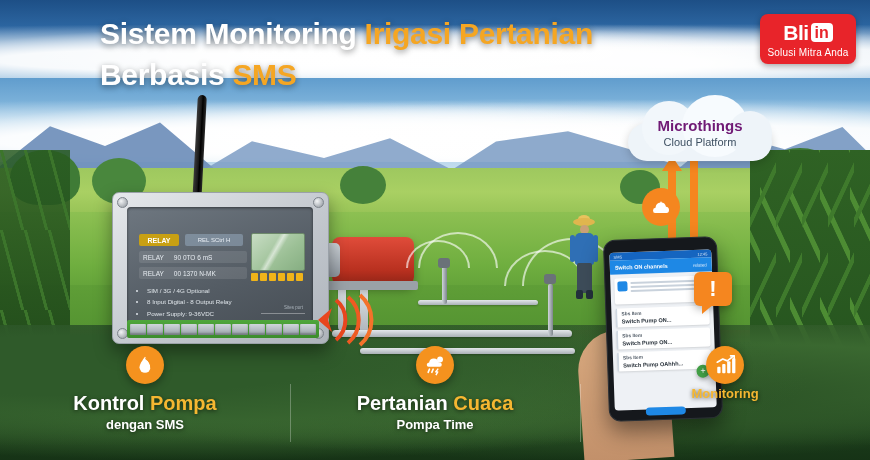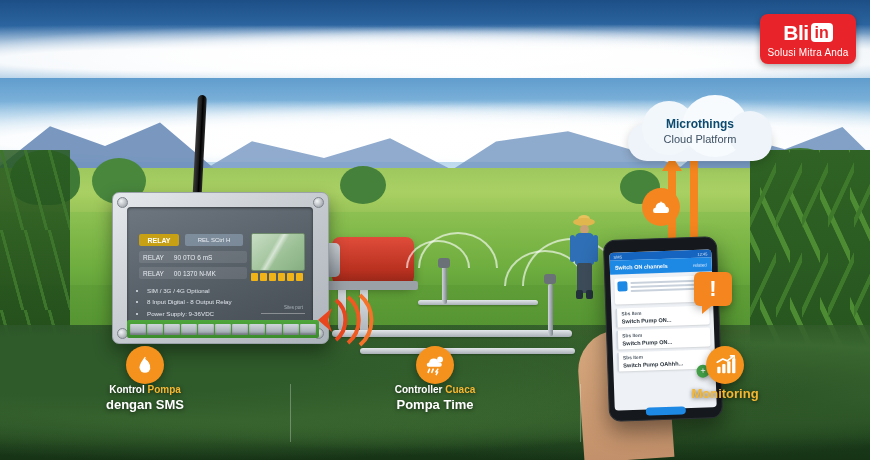--- a/index.html
+++ b/index.html
@@ -64,21 +64,21 @@
   .logo-tag{color:#fff;font-size:10px;margin-top:2px;letter-spacing:.2px;}
 
   
   .cloudplat{position:absolute;left:620px;top:95px;width:160px;height:72px;z-index:45;}
   .cp-body{position:absolute;left:8px;top:28px;width:144px;height:38px;background:#eef4f9;border-radius:20px;
     box-shadow:0 3px 10px rgba(0,0,0,.18);}
   .cp-b1{position:absolute;left:22px;top:6px;width:54px;height:54px;background:#f2f7fb;border-radius:50%;}
   .cp-b2{position:absolute;left:62px;top:0px;width:66px;height:62px;background:#f7fbfe;border-radius:50%;}
   .cp-b3{position:absolute;left:108px;top:16px;width:44px;height:44px;background:#eef4f9;border-radius:50%;}
   .cp-text{position:absolute;left:0;top:22px;width:160px;text-align:center;z-index:3;}
-  .cp-title{font-size:12px;font-weight:bold;color:#0c4a6e;}
+  .cp-title{font-size:15px;font-weight:bold;color:#701a75;}
   .cp-sub{font-size:11px;color:#3f5163;margin-top:2px;}
 
   
   .arrowcol{position:absolute;left:666px;top:160px;width:46px;height:105px;z-index:42;}
   .arrow-up,.arrow-down{position:absolute;width:8px;background:#f5861f;}
   .arrow-up{left:2px;top:10px;height:95px;}
   .arrow-down{left:24px;top:0px;height:95px;}
   .ah{position:absolute;width:0;height:0;}
   .ah-up{left:-6px;top:-14px;border-left:10px solid transparent;border-right:10px solid transparent;border-bottom:15px solid #f5861f;}
   .ah-dn{left:-6px;bottom:-14px;border-left:10px solid transparent;border-right:10px solid transparent;border-top:15px solid #f5861f;}
@@ -188,21 +188,21 @@
   .alert span{color:#fff;font-size:22px;font-weight:bold;line-height:1;z-index:2;}
 
   
   .features{position:absolute;left:0;bottom:0;width:870px;height:98px;z-index:55;display:flex;}
   .feat{flex:1;position:relative;display:flex;flex-direction:column;align-items:center;}
   .feat + .feat::before{content:"";position:absolute;left:0;top:22px;width:1px;height:58px;
     background:rgba(255,255,255,.28);}
   .feat-icon{width:38px;height:38px;border-radius:50%;background:#f5921e;
     display:flex;align-items:center;justify-content:center;margin-top:-16px;
     box-shadow:0 3px 8px rgba(0,0,0,.35);}
-  .feat-l1{font-size:10px;font-weight:bold;color:#fff;text-shadow:0 1px 4px rgba(0,0,0,.6);}
+  .feat-l1{margin-top:8px;font-size:20px;font-weight:bold;color:#fff;text-shadow:0 1px 4px rgba(0,0,0,.6);}
   .feat-l2{margin-top:2px;font-size:13px;font-weight:bold;color:#fff;text-shadow:0 1px 4px rgba(0,0,0,.6);}
   .hl{color:#f5b731;}
   .all-y .feat-l1,.all-y .feat-l2{color:#f5b731;}
 </style>
 </head>
 <body>
 
 <div class="stage">
 
   <div class="sky"></div>
@@ -400,20 +400,28 @@
     </div>
     <div class="ph-btn"></div>
   </div>
 
   <div class="alert">
     <span>!</span>
   </div>
 
   <div class="foliage"></div>
 
+  <div class="title">
+    <div>
+      <span>Sistem Monitoring </span><span class="hl">Irigasi Pertanian</span>
+    </div>
+    <div>
+      <span>Berbasis </span><span class="hl">SMS</span>
+    </div>
+  </div>
 
   <div class="logo">
     <div class="logo-row">
       <span class="logo-bli">Bli</span>
       <span class="logo-in">in</span>
     </div>
     <div class="logo-tag">Solusi Mitra Anda</div>
   </div>
 
   <div class="features">
@@ -437,21 +445,21 @@
       <div class="feat-icon">
         <svg width="24" height="22" viewBox="0 0 26 24">
           <circle cx="18.5" cy="6" r="3.2" fill="#fff"></circle>
           <path d="M6 14 Q4 14 4 11.8 Q4 9.4 6.6 9.2 Q7.2 5 11.6 4.8 Q16 4.7 17 9.1 Q20.4 9.2 20.4 11.8 Q20.4 14 18.3 14 Z" fill="#fff"></path>
           <path d="M7 16.5 L5.5 20" stroke="#fff" stroke-width="1.7" stroke-linecap="round"></path>
           <path d="M11 16.5 L9.5 20" stroke="#fff" stroke-width="1.7" stroke-linecap="round"></path>
           <path d="M16.5 16 L13.8 19.5 L16 19.5 L14 23" stroke="#fff" stroke-width="1.6" fill="none" stroke-linejoin="round"></path>
         </svg>
       </div>
       <div class="feat-l1">
-        <span>Controller </span><span class="hl">Cuaca</span>
+        <span>Pertanian </span><span class="hl">Cuaca</span>
       </div>
       <div class="feat-l2">
         <span>Pompa Time</span><span class="hl"></span>
       </div>
     </div>
 
 
     <div class="feat all-y">
       <div class="feat-icon">
         <svg width="23" height="22" viewBox="0 0 24 24">

